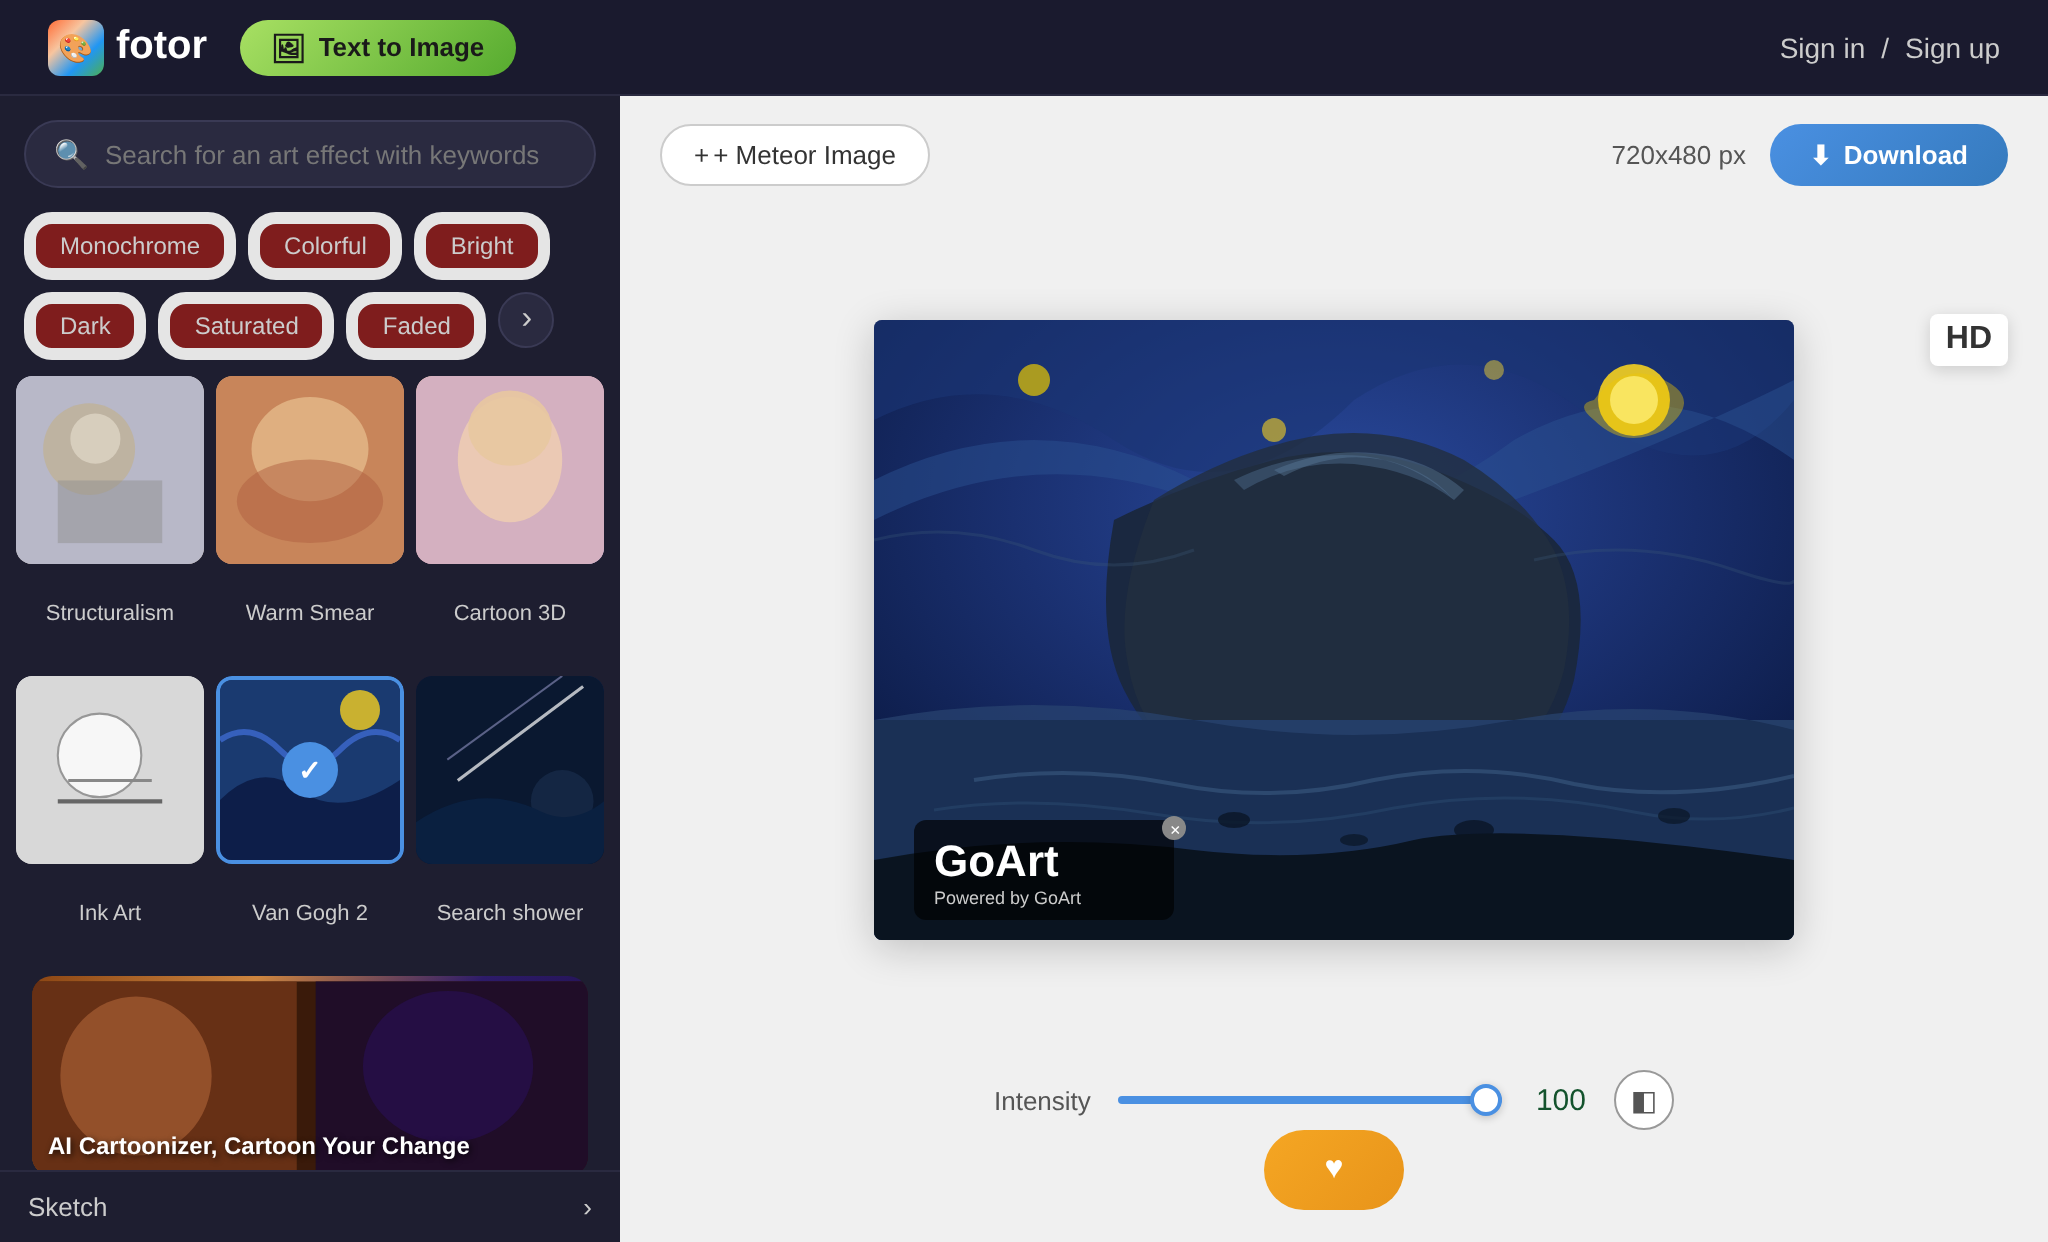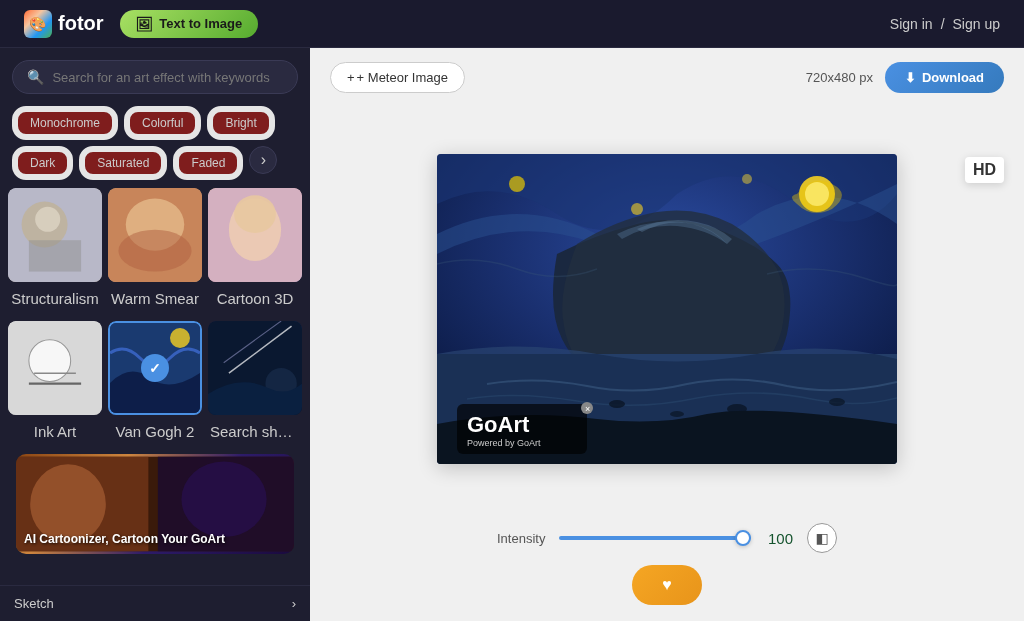--- a/index.html
+++ b/index.html
@@ -176,23 +176,23 @@
       border-radius: 8px;
       overflow: hidden;
       position: relative;
     }
     .effect-thumb svg {
       width: 100%;
       height: 100%;
     }
     .effect-label {
       text-align: center;
-      font-size: 15px;
+      font-size: 11px;
       color: #ccc;
-      padding: 8px 2px;
+      padding: 19px 2px;
       white-space: nowrap;
       overflow: hidden;
       text-overflow: ellipsis;
     }
     .effect-item.selected .effect-thumb {
       border: 2px solid #4a90e2;
     }
     .check-badge {
       position: absolute;
       top: 50%;
@@ -339,21 +339,20 @@
       margin-top: 36px;
     }
 
     
     .bottom-controls {
       padding: 12px 20px 16px;
       background: #f0f0f0;
       display: flex;
       flex-direction: column;
       align-items: center;
-      gap: 12px;
       flex-shrink: 0;
     }
     .intensity-row {
       display: flex;
       align-items: center;
       gap: 14px;
       width: 340px;
     }
     .intensity-label {
       font-size: 13px;
@@ -551,21 +550,21 @@
 
       <div class="ai-banner">
         <div class="ai-banner-bg">
           <svg style="position:absolute;top:0;left:0;width:100%;height:100%" viewBox="0 0 294 100" xmlns="http://www.w3.org/2000/svg">
             <rect width="294" height="100" fill="#3a1a0a"></rect>
             <rect x="0" y="0" width="140" height="100" fill="#7a3a1a" opacity="0.7"></rect>
             <rect x="150" y="0" width="144" height="100" fill="#1a0a30" opacity="0.8"></rect>
             <ellipse cx="55" cy="50" rx="40" ry="42" fill="#c07040" opacity="0.5"></ellipse>
             <ellipse cx="220" cy="45" rx="45" ry="40" fill="#2a1060" opacity="0.5"></ellipse>
           </svg>
-          <div class="ai-banner-text" style="position:relative;z-index:1">AI Cartoonizer, Cartoon Your GoArt</div>
+          <div class="ai-banner-text" style="position:relative;z-index:1">AI Cartoonizer, Cartoon Your Change</div>
         </div>
       </div>
 
     </div>
 
     <div class="sidebar-footer">
       <span>Sketch</span>
       <span class="chevron-right">›</span>
     </div>
 

